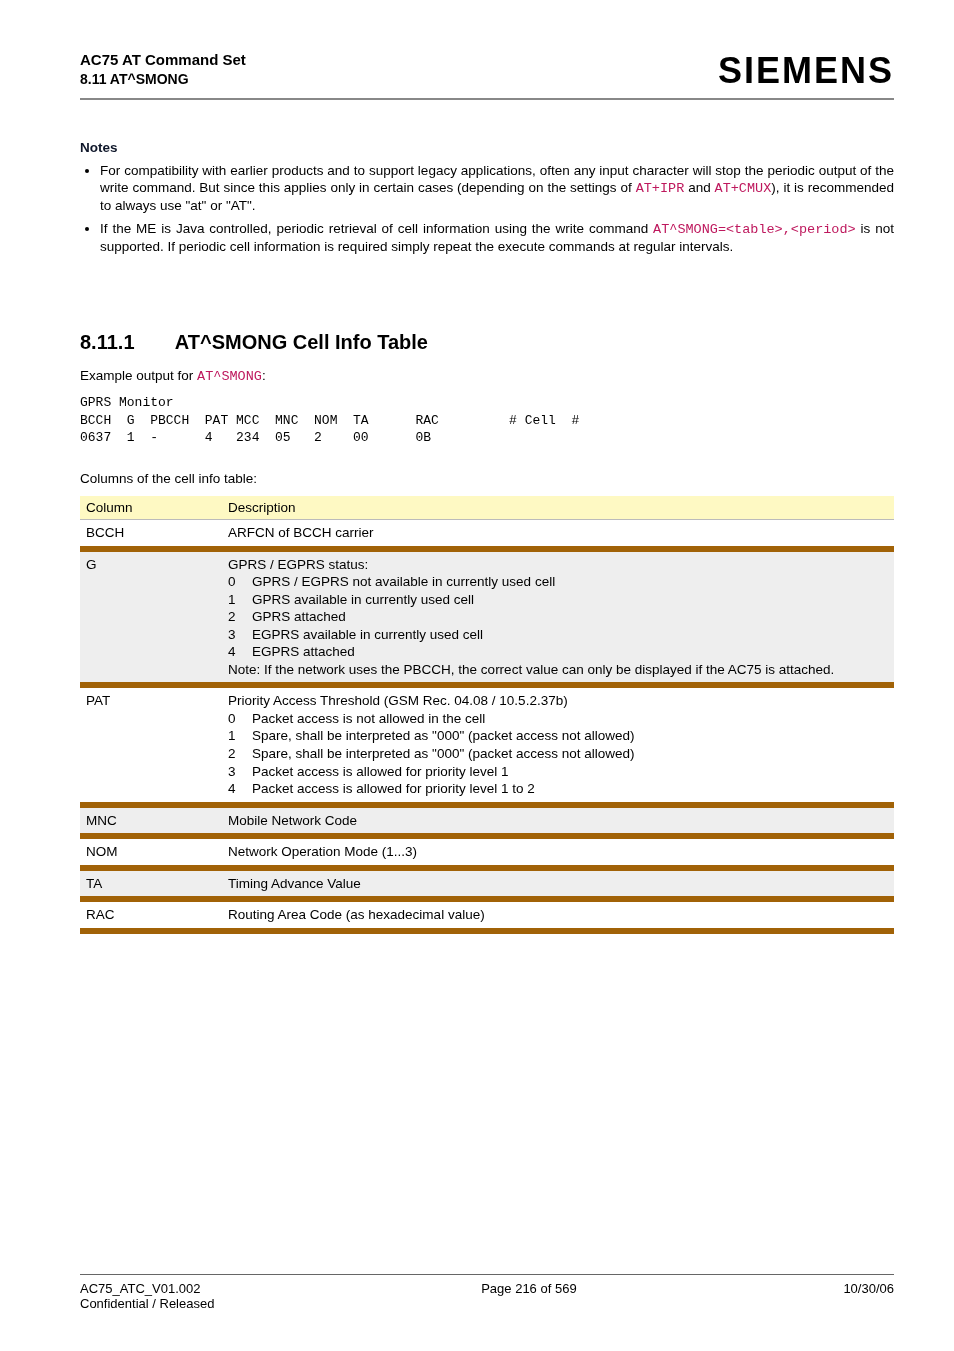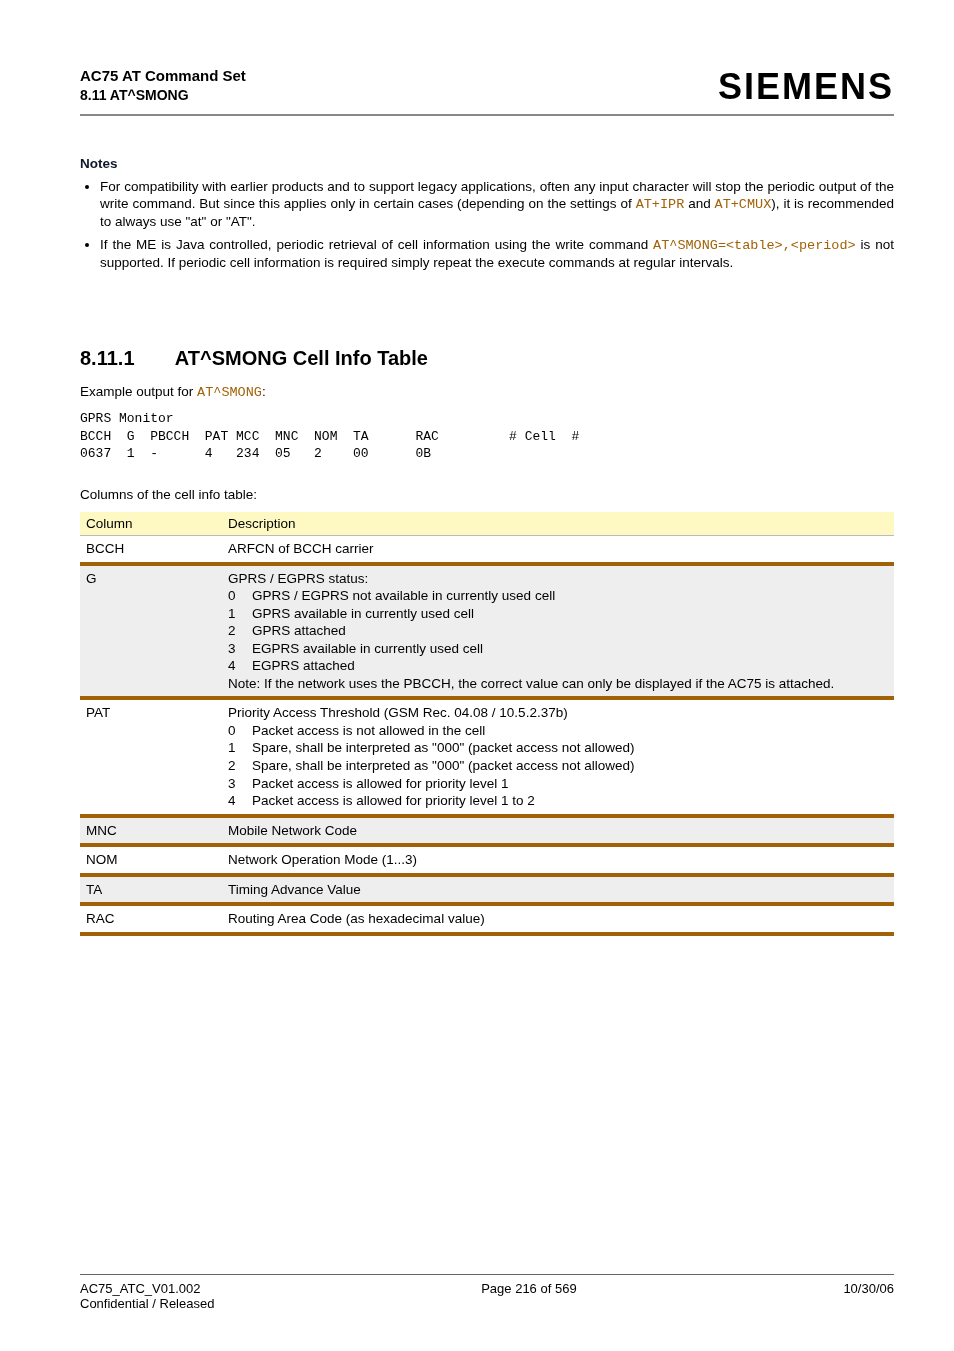--- a/index.html
+++ b/index.html
@@ -18,21 +18,20 @@
     display: flex;
     flex-direction: column;
   }
   .header {
     display: flex;
     justify-content: space-between;
     align-items: flex-start;
     border-bottom: 2px solid #888;
     padding-bottom: 6px;
     margin-bottom: 40px;
-    margin-top: 16px;
   }
   .hdr-left {
     font-weight: bold;
     line-height: 1.35;
     font-size: 15px;
   }
   .hdr-sub {
     font-size: 14px;
     font-weight: bold;
   }
@@ -52,21 +51,21 @@
     margin: 0 0 40px 0;
     padding-left: 20px;
   }
   ul.notes li {
     margin-bottom: 6px;
     text-align: justify;
     line-height: 1.25;
   }
   .mono-link {
     font-family: "Courier New", monospace;
-    color: #a16207;
+    color: #be185d;
   }
   .section-h {
     font-size: 20px;
     font-weight: bold;
     margin: 30px 0 14px 0;
   }
   .section-num {
     display: inline-block;
     min-width: 90px;
   }
@@ -90,21 +89,21 @@
   }
   table.cell-info th {
     text-align: left;
     background: #fef9c3;
     padding: 4px 6px;
     font-weight: normal;
     border-bottom: 1px solid #bbb;
   }
   table.cell-info td {
     padding: 4px 6px;
-    border-bottom: 4px solid #a16207;
+    border-bottom: 6px solid #a16207;
     vertical-align: top;
     line-height: 1.3;
   }
   table.cell-info tr:nth-child(even) td {
     background: #eeeeee;
   }
   table.cell-info tr:nth-child(odd) td {
     background: #ffffff;
   }
   .col-key {

